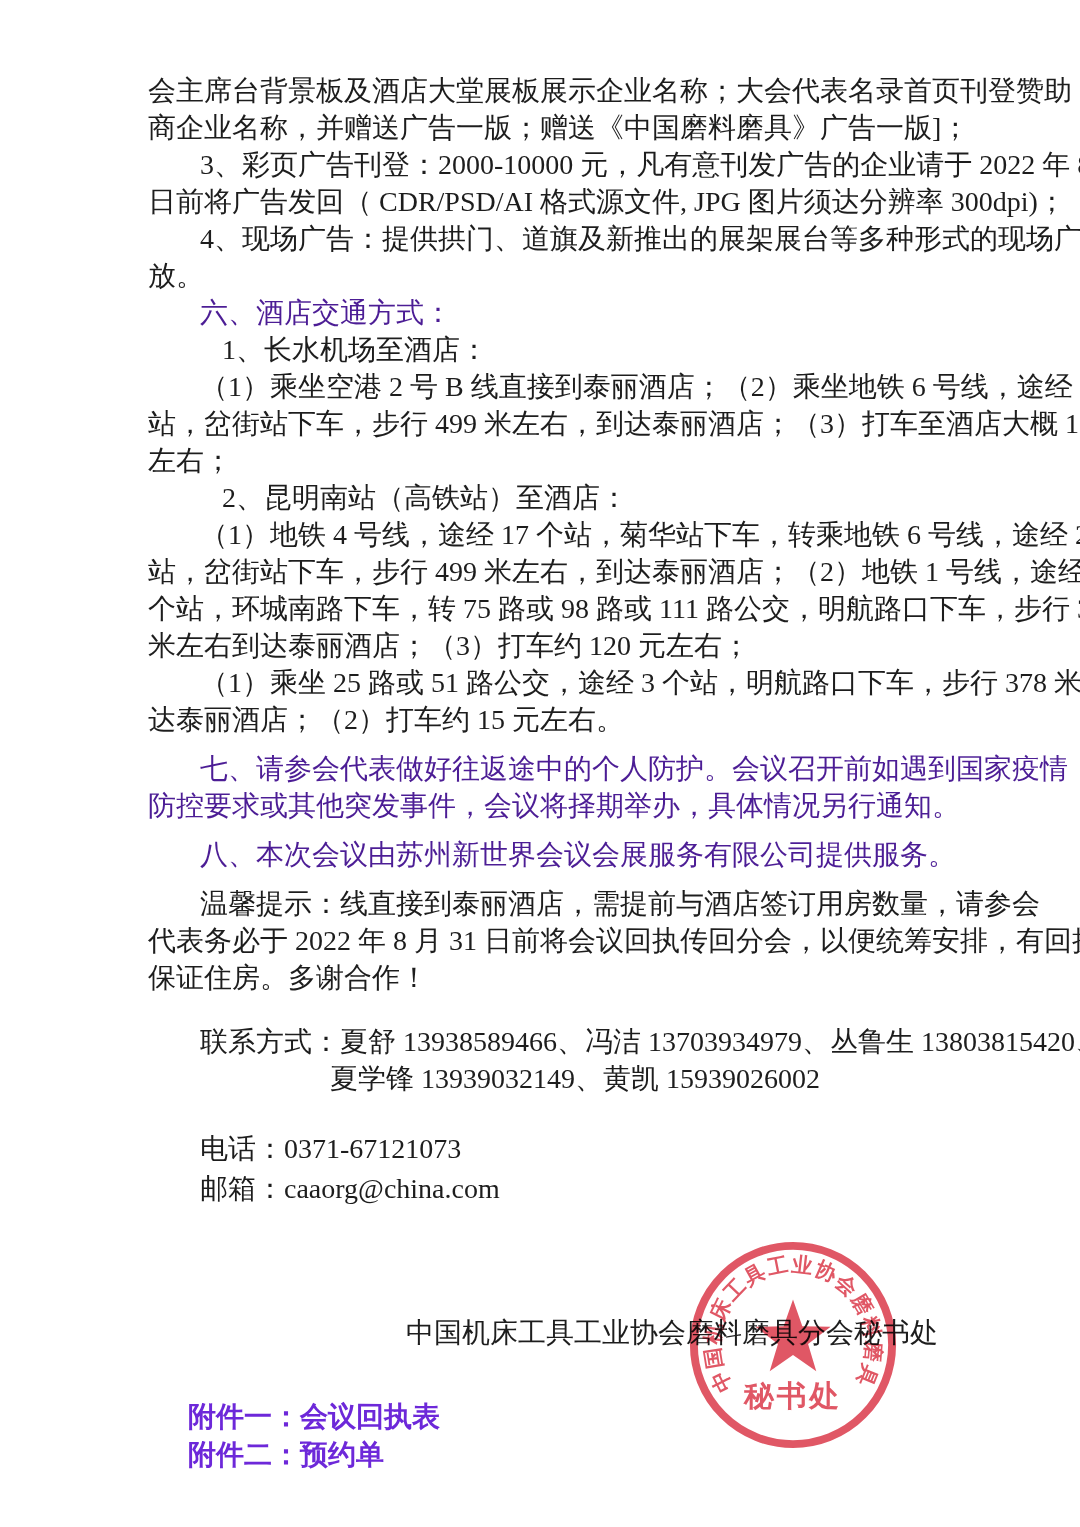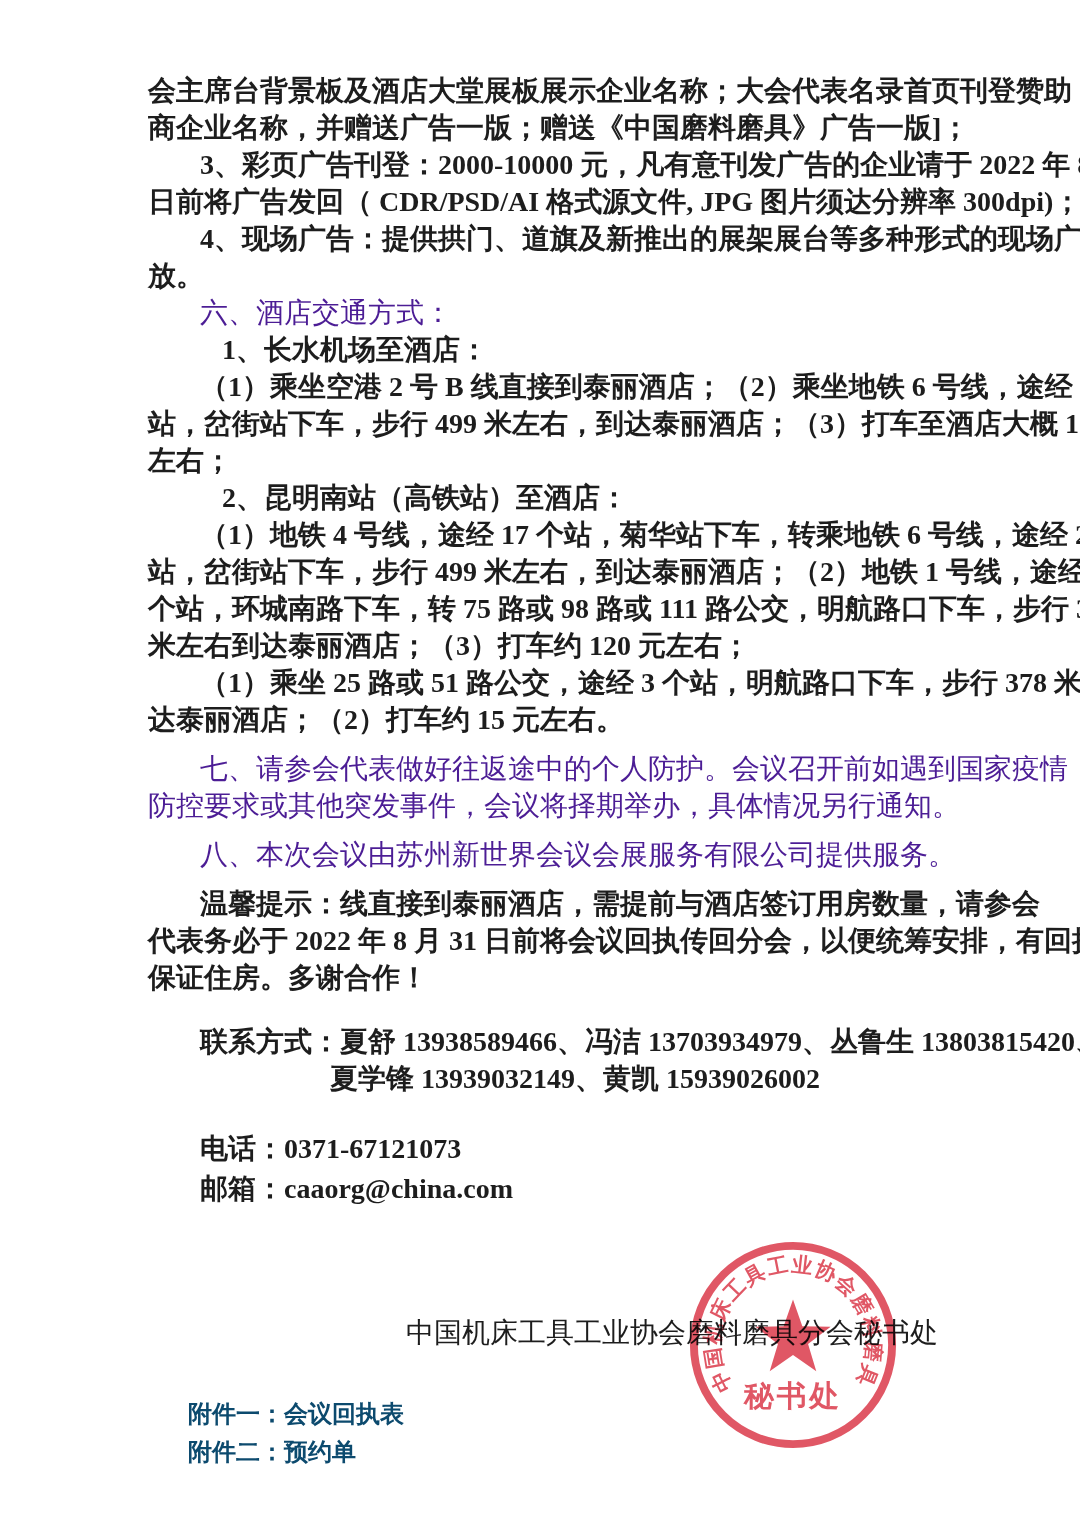--- a/index.html
+++ b/index.html
@@ -9,40 +9,40 @@
     background:#ffffff;
     overflow:hidden;
     font-family:"Liberation Serif","DejaVu Serif",serif;
     color:#1d1d1d;
   }
   .doc{
     position:absolute;
     left:148px;top:72px;width:800px;
     font-size:28px;line-height:37px;
   }
-  .line{white-space:nowrap;font-weight:bold;}
+  .line{white-space:nowrap;}
   .ind2{padding-left:52px;}
   .ind25{padding-left:74px;}
   .ind65{padding-left:182px;}
   .b{font-weight:400;color:#4c1d95;}
   .gs{margin-top:12px;}
   .gm{margin-top:27px;}
   .gl{margin-top:33px;}
   .g3{margin-top:3px;}
   .sig-org{
     position:absolute;top:1314px;left:148px;width:790px;
     text-align:right;font-size:28px;white-space:nowrap;
   }
   .sig-date{
     position:absolute;top:1370px;left:148px;width:784px;
     text-align:right;font-size:28px;white-space:nowrap;
   }
   .att{
     position:absolute;left:188px;
-    font-size:24px;font-weight:700;color:#0c4a6e;white-space:nowrap;
+    font-size:28px;font-weight:700;color:#6d28d9;white-space:nowrap;
   }
   .att1{top:1398px;}
   .att2{top:1436px;}
   .seal{
     position:absolute;left:684px;top:1236px;
     width:218px;height:218px;
     mix-blend-mode:multiply;
     opacity:0.88;
   }
 </style>

